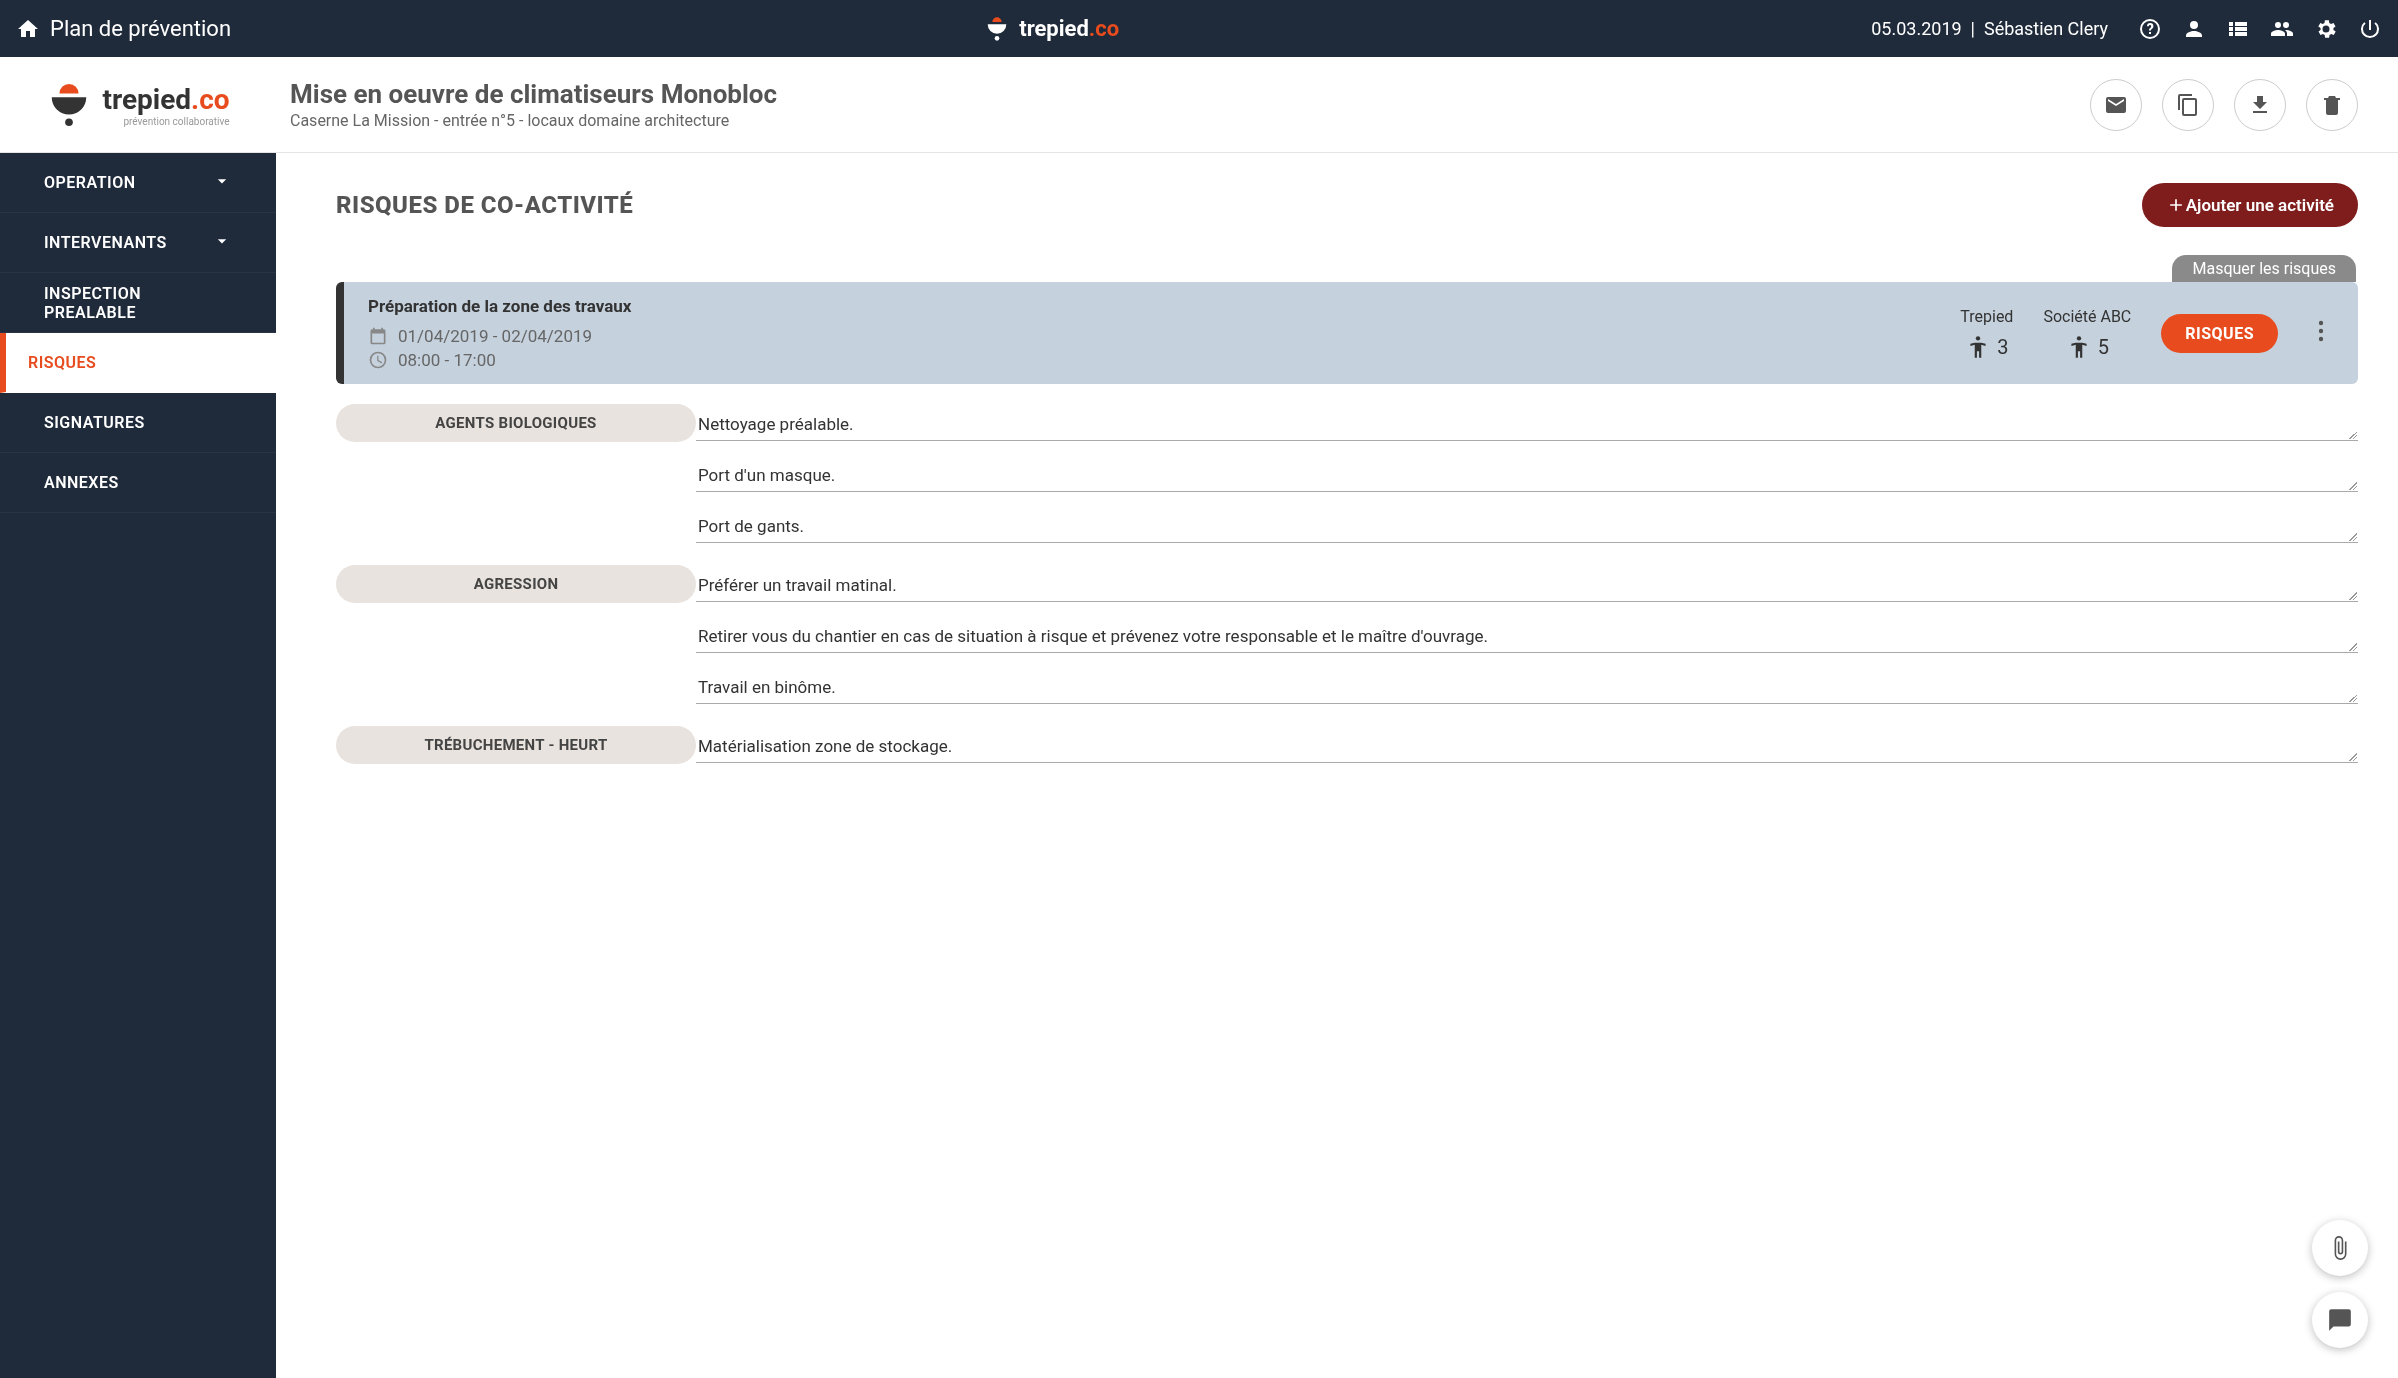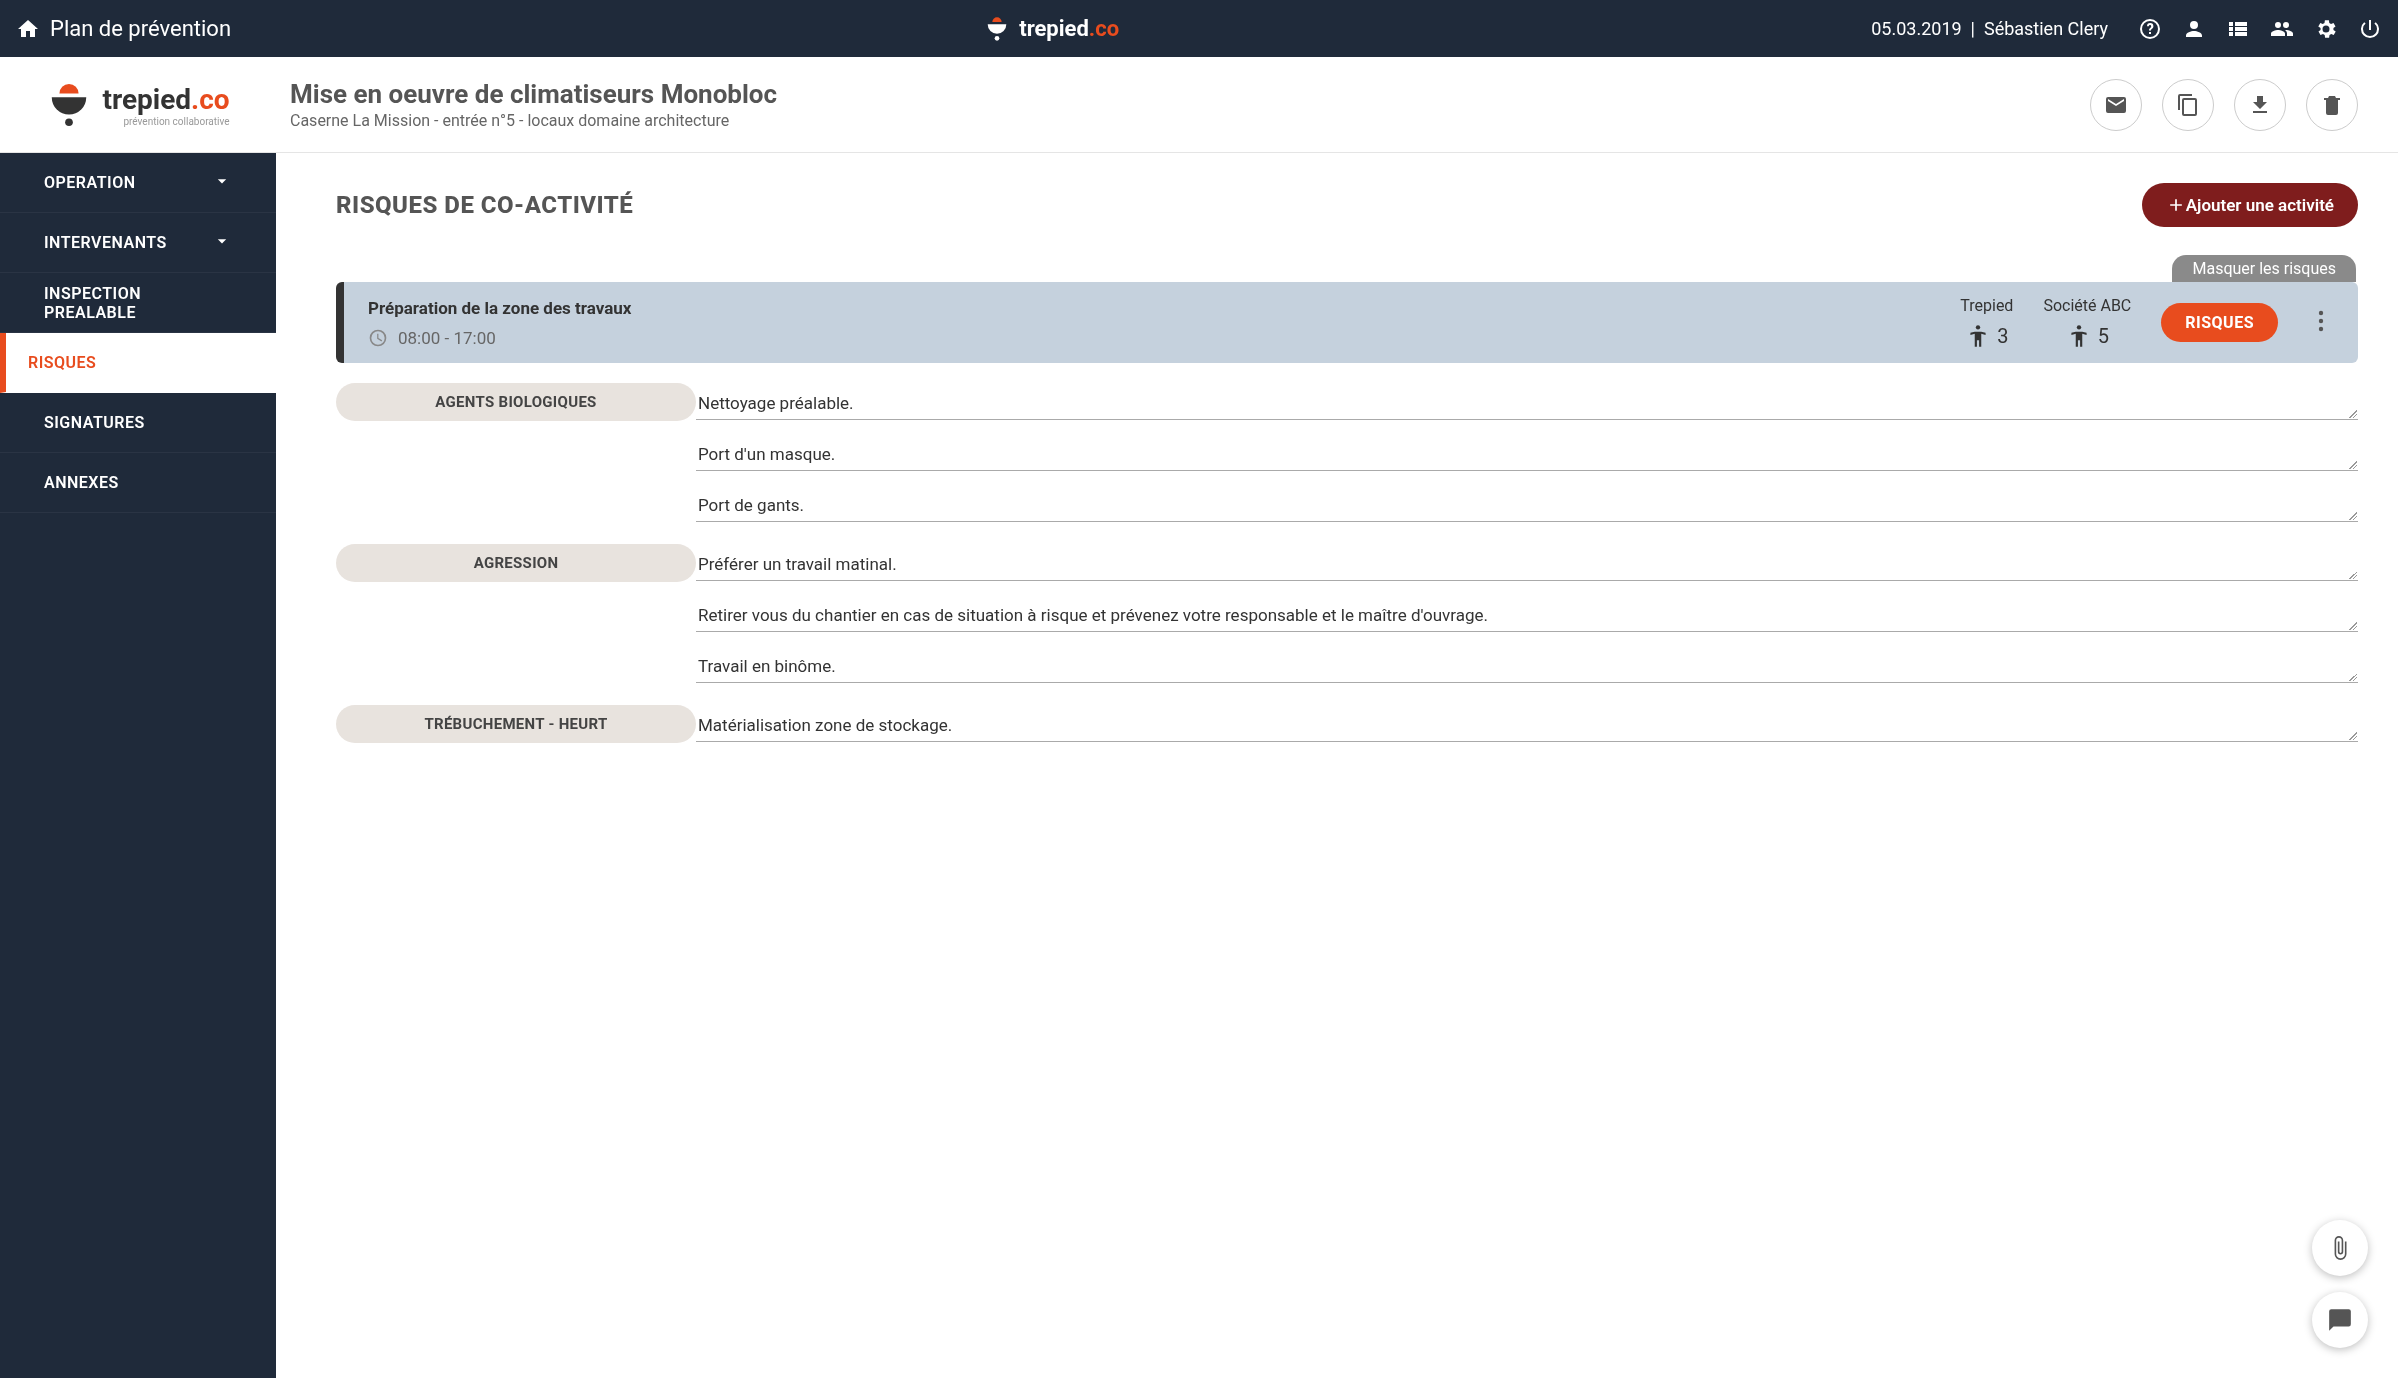--- a/index.html
+++ b/index.html
@@ -200,20 +200,26 @@
       </button>
     </div>
 
     <button class="mask-btn">Masquer les risques</button>
 
     <div class="activity-card">
       <div class="info">
         <h3>Préparation de la zone des travaux</h3>
         <div class="row">
           <svg viewBox="0 0 24 24">
+              <path d="M19 4h-1V2h-2v2H8V2H6v2H5a2 2 0 0 0-2 2v14a2 2 0 0 0 2 2h14a2 2 0 0 0 2-2V6a2 2 0 0 0-2-2zm0 16H5V9h14z"></path>
+            </svg>
+          <span>01/04/2019 - 02/04/2019</span>
+        </div>
+        <div class="row">
+          <svg viewBox="0 0 24 24">
               <path d="M12 2a10 10 0 1 0 0 20 10 10 0 0 0 0-20zm0 18a8 8 0 1 1 0-16 8 8 0 0 1 0 16zm.5-13H11v6l5.2 3.1.8-1.3-4.5-2.7z"></path>
             </svg>
           <span>08:00 - 17:00</span>
         </div>
       </div>
       <div class="party">
         <div class="name">Trepied</div>
         <div class="count">
             <svg viewBox="0 0 24 24">
               <circle cx="12" cy="4" r="2"></circle>

